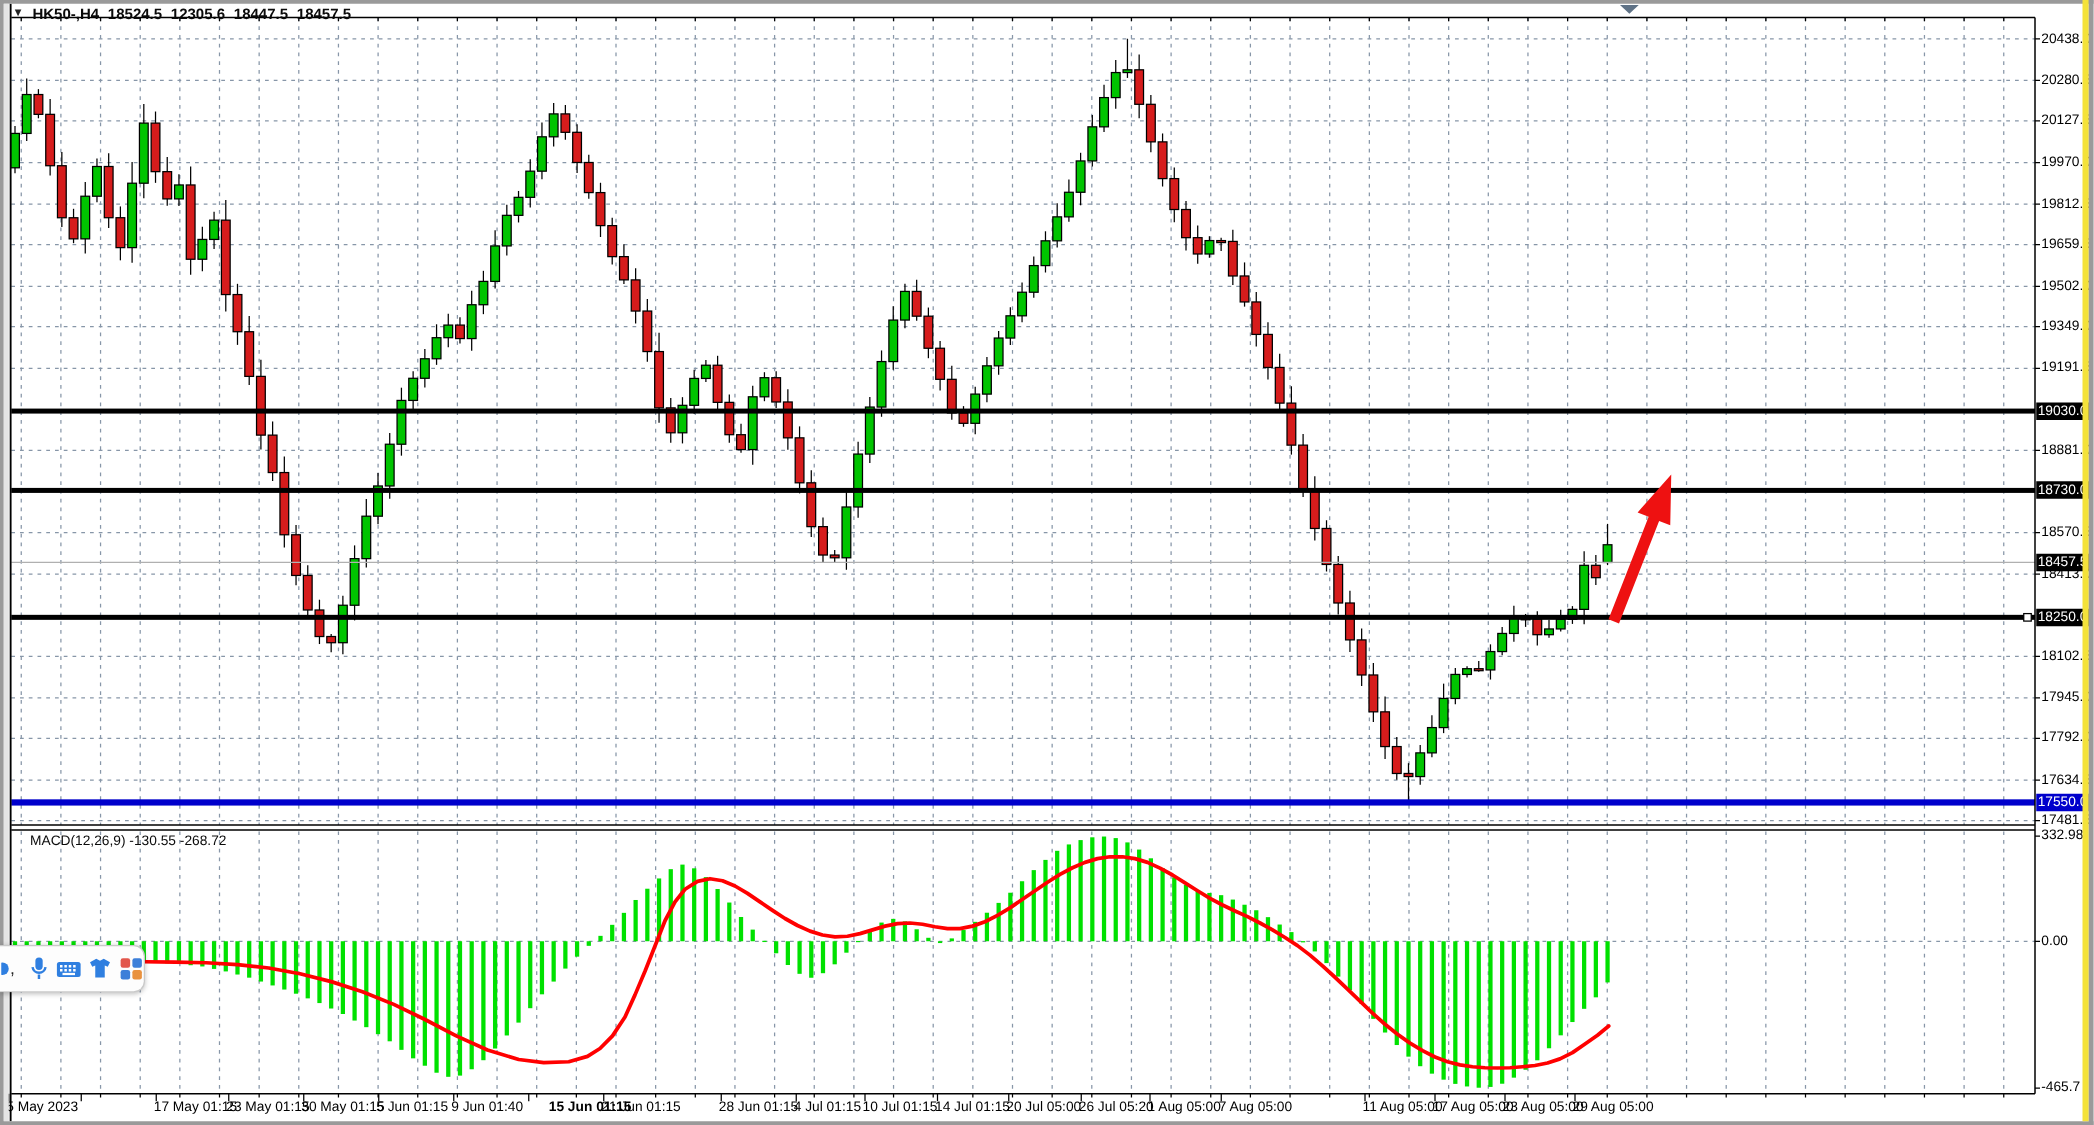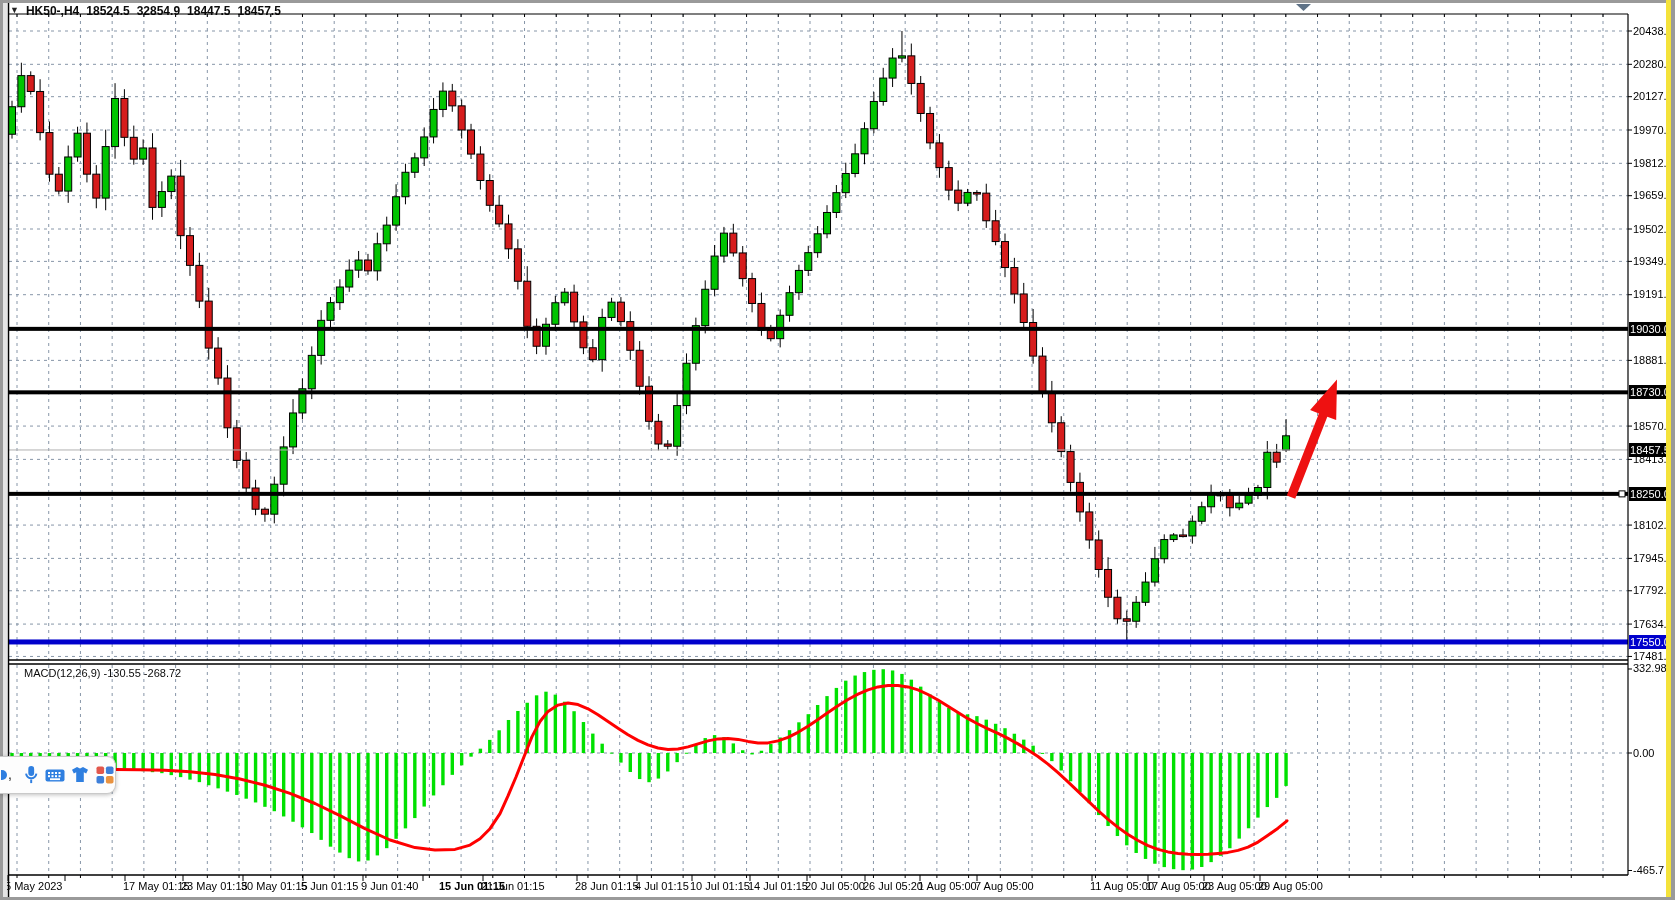--- a/index.html
+++ b/index.html
@@ -677,21 +677,21 @@
           <line x1="1628" y1="870.49611" x2="1632" y2="870.49611"></line>
         </g>
         <polygon points="1286.8,495.4 1295.2,498.7 1327.3,416.7 1336.2,420.1 1337.0,379.6 1310.1,409.9 1318.9,413.4" fill="#ee1111"></polygon>
         <polygon points="1296,4 1311,4 1303.5,11" fill="#5f7286"></polygon>
       </svg></div>
 
   <div id="header" class="abs">
     <span class="tri">▼</span>
     <span>HK50-,H4</span>
     <span>18524.5</span>
-    <span>32854.9</span>
+    <span>12305.6</span>
     <span>18447.5</span>
     <span>18457.5</span>
   </div>
 
   <div id="macd-label" class="abs">
     <span>MACD(12,26,9)</span>
     <span>-130.55</span>
     <span>-268.72</span>
   </div>
 

